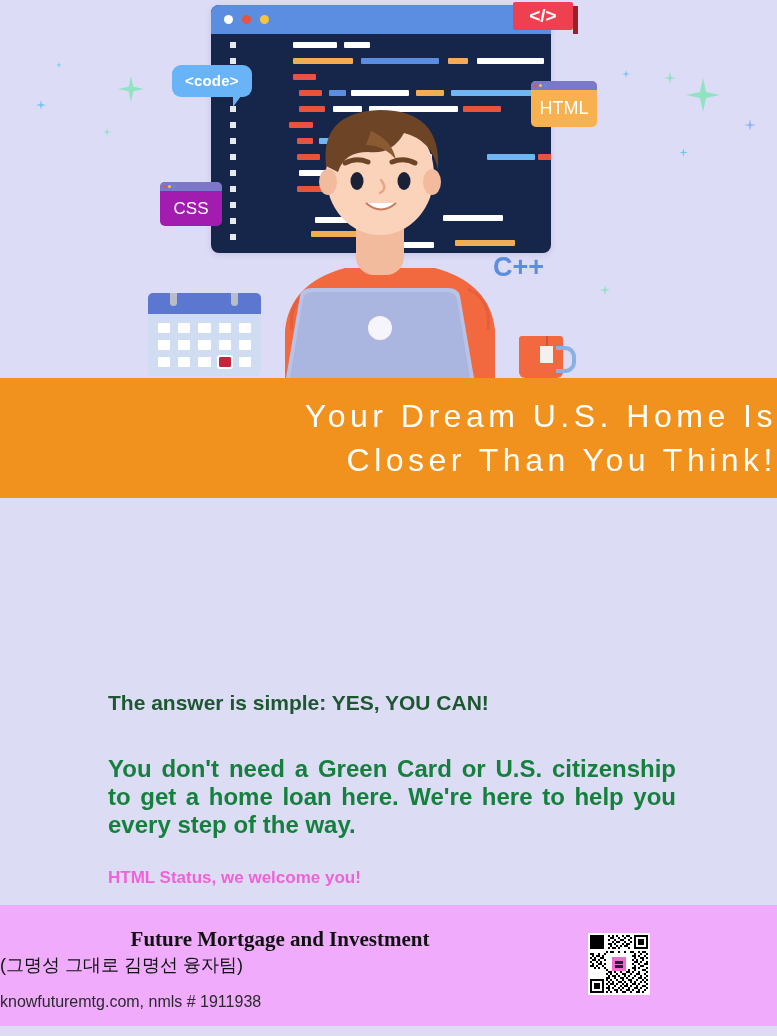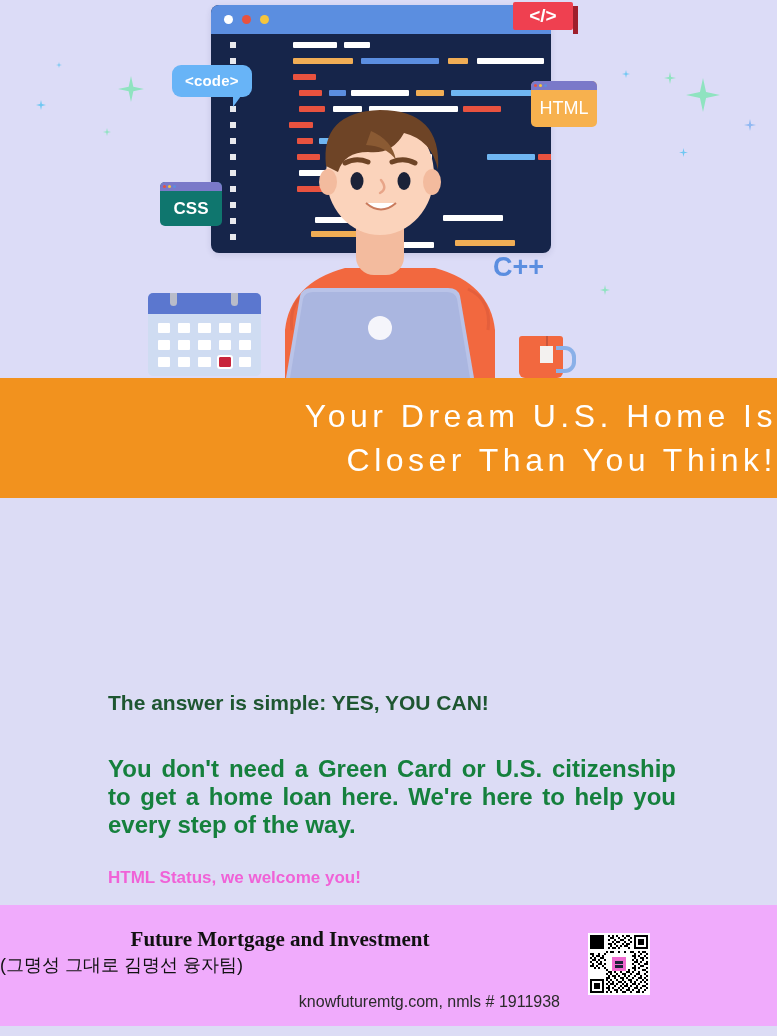--- a/index.html
+++ b/index.html
@@ -138,25 +138,24 @@
     height: 37px;
     display: flex; align-items: center; justify-content: center;
     color: #ffffff; font-size: 18px;
   }
 
   
   .badge-css {
     position: absolute;
     left: 160px; top: 182px;
     width: 62px; height: 44px;
-    background: #0f766e;
+    background: #a21caf;
     border-radius: 5px;
     overflow: hidden;
     z-index: 7;
-    font-weight: bold;
   }
   .badge-css .tb {
     height: 9px;
     background: #7a79c9;
     display: flex; align-items: center;
     gap: 2px; padding-left: 3px;
   }
   .badge-css .tb i { width: 3px; height: 3px; border-radius: 50%; display: block; }
   .badge-css .lbl {
     height: 35px;
@@ -325,21 +324,21 @@
     position: absolute;
     left: 0; top: 48px;
     width: 560px;
     font-size: 18px;
     color: #111111;
   }
   .f-web {
     position: absolute;
     left: 0; top: 88px;
     width: 560px;
-    text-align: right;
+    text-align: left;
     font-size: 16px;
     color: #2a2a2a;
   }
   .qr {
     position: absolute;
     left: 588px; top: 933px;
     width: 62px; height: 62px;
     z-index: 4;
   }
   .bottom-strip {

